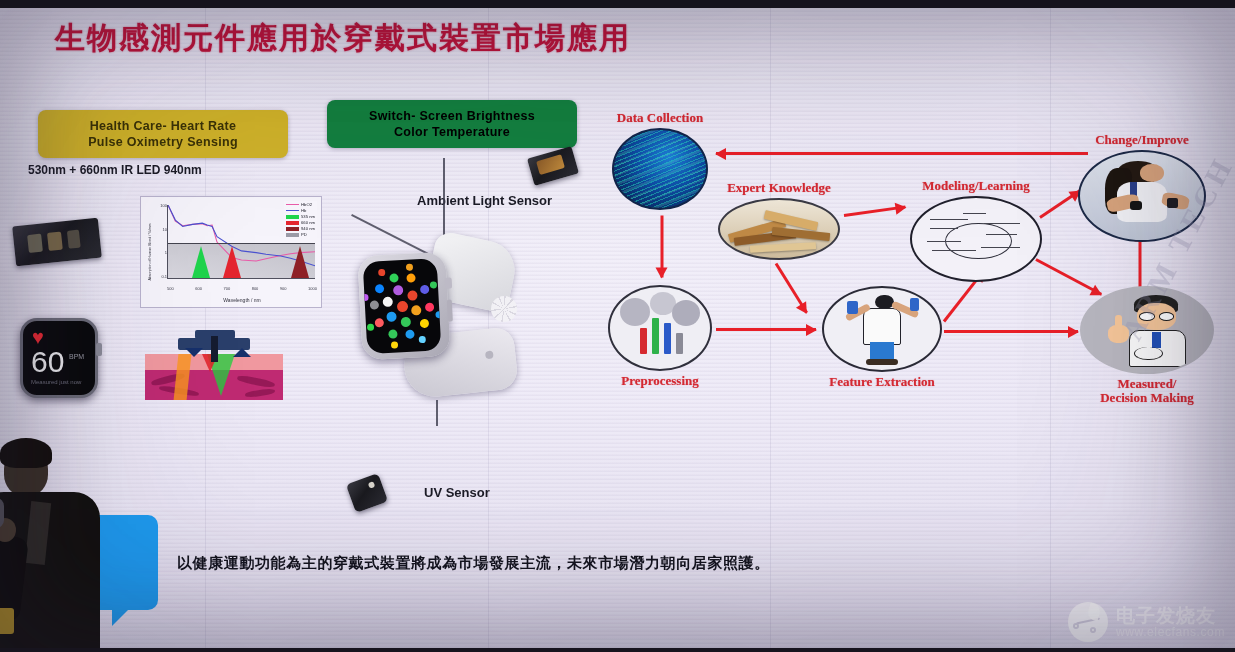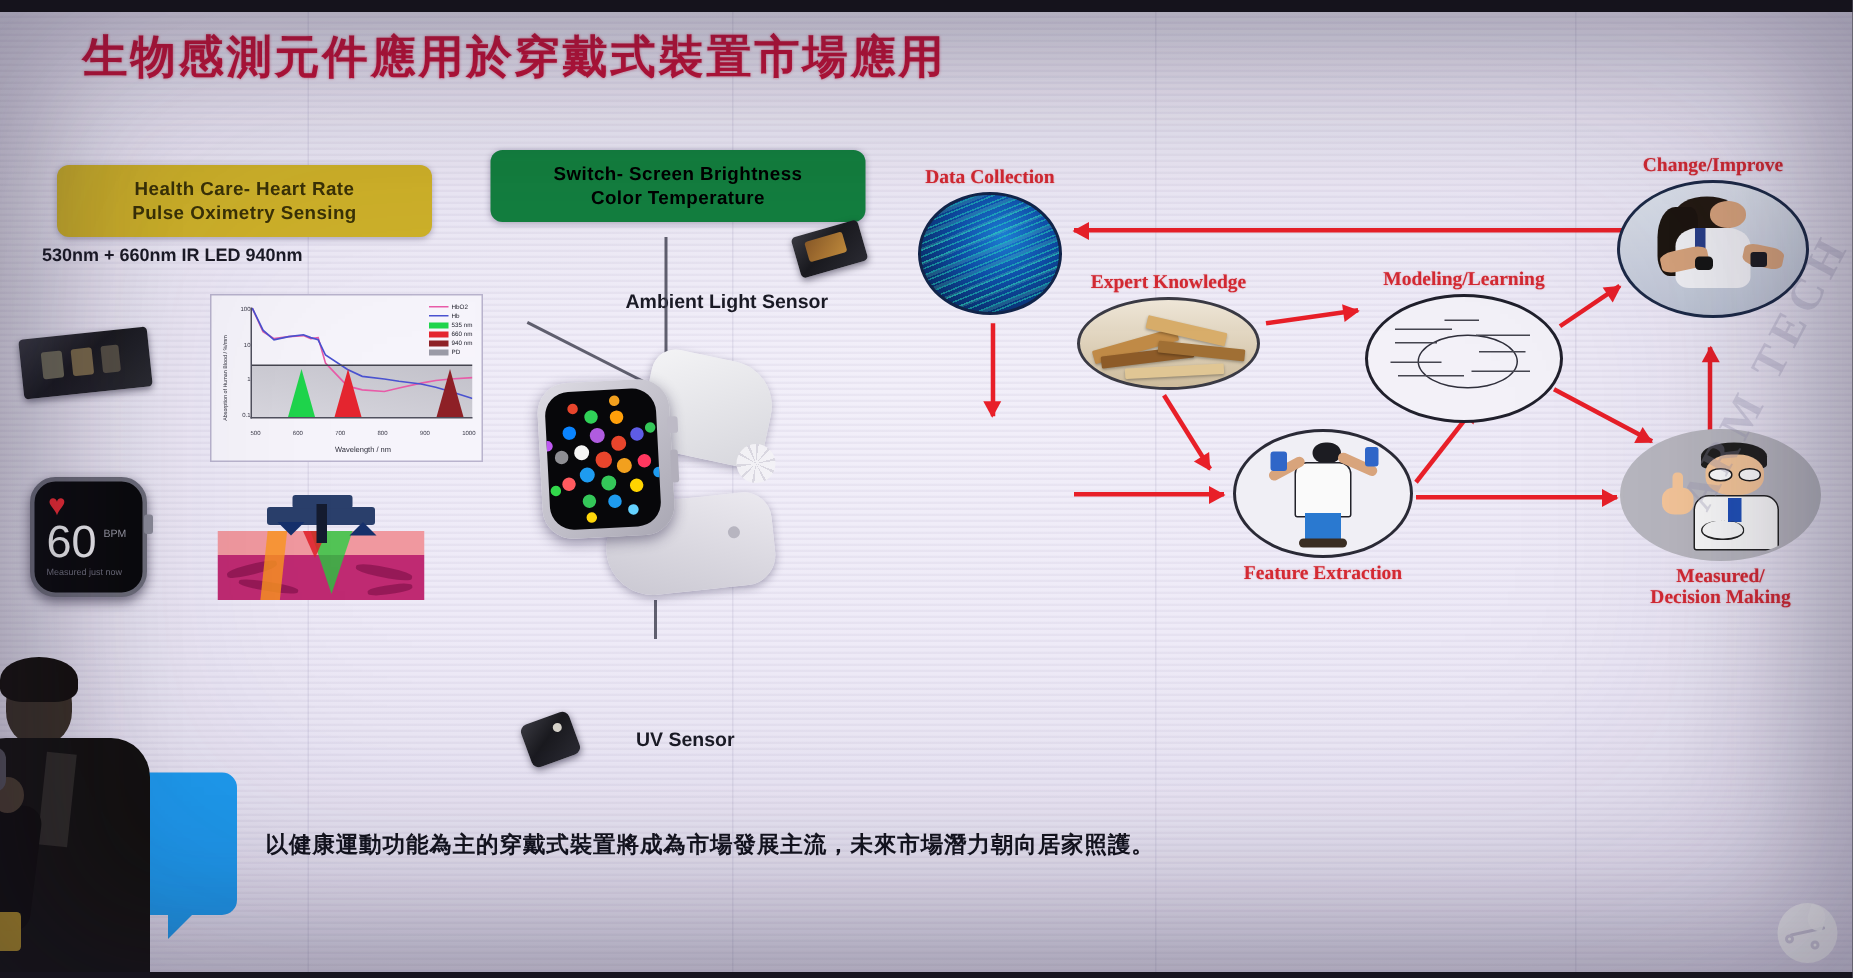--- a/index.html
+++ b/index.html
@@ -274,21 +274,21 @@
   #n-expert .bk { position:absolute; background:#b07a3a; border-radius:1px; box-shadow:0 1px 2px rgba(0,0,0,.3);}
 
   #n-model { left: 910px; top: 196px; width: 132px; height: 86px; }
   #n-model .oval { background: #f3f1f8; border-color:#20202c; }
   #n-model .inner-ring {
     position:absolute; left:26%; top:30%; width:52%; height:44%;
     border:1.5px solid #30303c; border-radius:50%;
   }
   #n-model .sq { position:absolute; background:#45454f; height:1px; }
 
-  #n-change { left: 1078px; top: 120px; width: 128px; height: 92px; }
+  #n-change { left: 1078px; top: 150px; width: 128px; height: 92px; }
   #n-change .oval { background: linear-gradient(#dfe4ee,#bfc6d6); border-color:#1c2a47; }
 
   #n-prep { left: 608px; top: 285px; width: 104px; height: 86px; }
   #n-prep .oval { background: #efeef4; border-color:#30303c; }
   #n-prep .gear { position:absolute; border-radius:50%; background:#b9b8c4; }
   #n-prep .bar { position:absolute; bottom:18%; width:7px; border-radius:1px; }
 
   #n-feat { left: 822px; top: 286px; width: 120px; height: 86px; }
   #n-feat .oval { background: #f0eff5; border-color:#2a2a36; }
 
@@ -615,20 +615,32 @@
       <span style="position:absolute;left:30%;top:34%;width:40%;height:46%;background:#f2f2f6;border-radius:30% 30% 18% 18%"></span>
       <span style="position:absolute;left:40%;top:34%;width:6%;height:30%;background:#2a3f8a"></span>
       <span style="position:absolute;left:22%;top:50%;width:26%;height:16%;background:#d8a47c;border-radius:30%;transform:rotate(-12deg)"></span>
       <span style="position:absolute;left:66%;top:48%;width:22%;height:16%;background:#d8a47c;border-radius:30%;transform:rotate(12deg)"></span>
       <span style="position:absolute;left:40%;top:56%;width:10%;height:10%;background:#161616;border-radius:3px"></span>
       <span style="position:absolute;left:70%;top:52%;width:9%;height:12%;background:#1d1d22;border-radius:2px"></span>
     </div>
     <div class="cap cap-above">Change/Improve</div>
   </div>
 
+  <div class="node" id="n-prep">
+    <div class="oval">
+      <span class="gear" style="left:10%;top:14%;width:30%;height:34%;background:#b6b5c2"></span>
+      <span class="gear" style="left:40%;top:6%;width:26%;height:28%;background:#c7c6d1"></span>
+      <span class="gear" style="left:62%;top:16%;width:28%;height:32%;background:#aeadbb"></span>
+      <span class="bar" style="left:30%;height:32%;background:#d62a2f"></span>
+      <span class="bar" style="left:42%;height:44%;background:#2fb24a"></span>
+      <span class="bar" style="left:54%;height:38%;background:#2a59c8"></span>
+      <span class="bar" style="left:66%;height:26%;background:#8a8a96"></span>
+    </div>
+    <div class="cap cap-below">Preprocessing</div>
+  </div>
 
   <div class="node" id="n-feat">
     <div class="oval">
       <span class="doc-head" style="left:44%;top:8%;width:16%;height:18%"></span>
       <span class="doc-body" style="left:34%;top:24%;width:32%;height:46%;border-radius:8px 8px 2px 2px"></span>
       <span style="position:absolute;left:18%;top:26%;width:22%;height:9%;background:#d8a47c;border-radius:4px;transform:rotate(-28deg)"></span>
       <span style="position:absolute;left:58%;top:22%;width:24%;height:9%;background:#d8a47c;border-radius:4px;transform:rotate(24deg)"></span>
       <span style="position:absolute;left:20%;top:16%;width:9%;height:16%;background:#2f66c8;border-radius:2px"></span>
       <span style="position:absolute;left:74%;top:12%;width:8%;height:16%;background:#2f66c8;border-radius:2px"></span>
       <span style="position:absolute;left:40%;top:66%;width:20%;height:24%;background:#2a79d0"></span>
@@ -679,19 +691,23 @@
     <div id="sp-mic"></div>
     <div id="sp-badge"></div>
   </div>
 
   <div id="wm">
     <span class="logo">
       <span class="tail"></span>
       <span class="d1"></span>
       <span class="d2"></span>
     </span>
+    <span class="wtext">
+      <span class="cn">电子发烧友</span>
+      <span class="url">www.elecfans.com</span>
+    </span>
   </div>
 
   <div id="vignette"></div>
 </div>
 
 <div id="topbar"></div>
 <div id="botbar"></div>
 
 </body></html>

